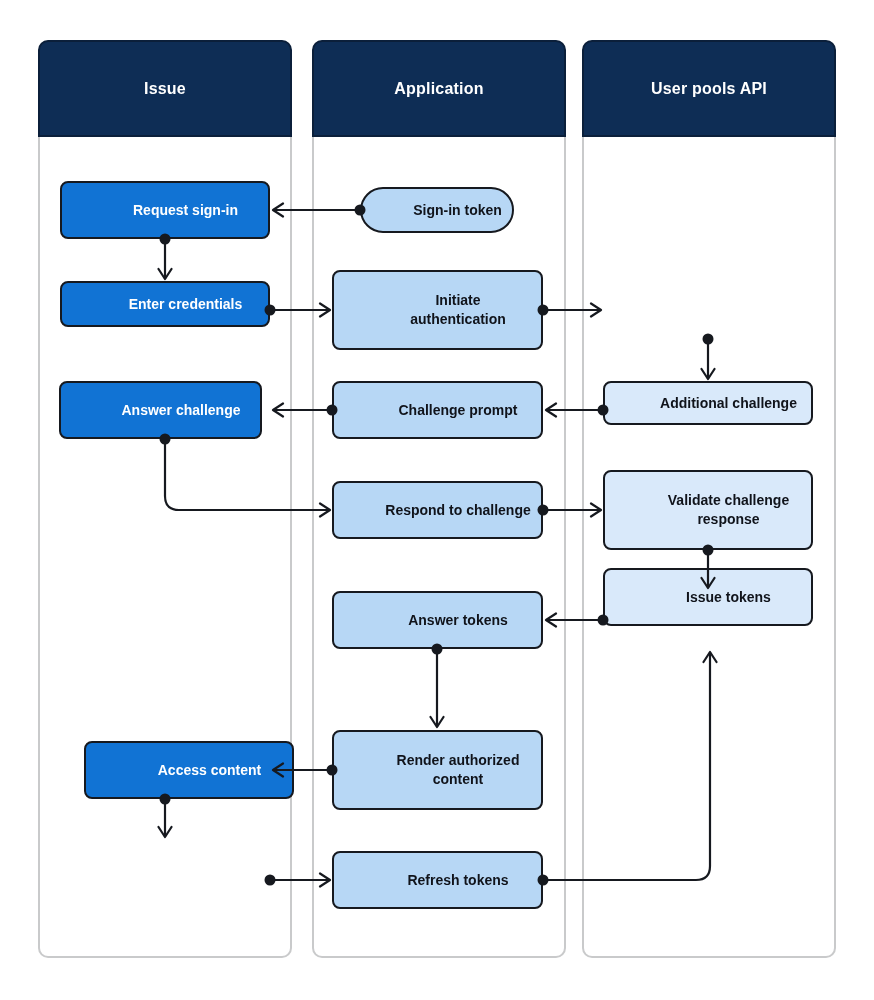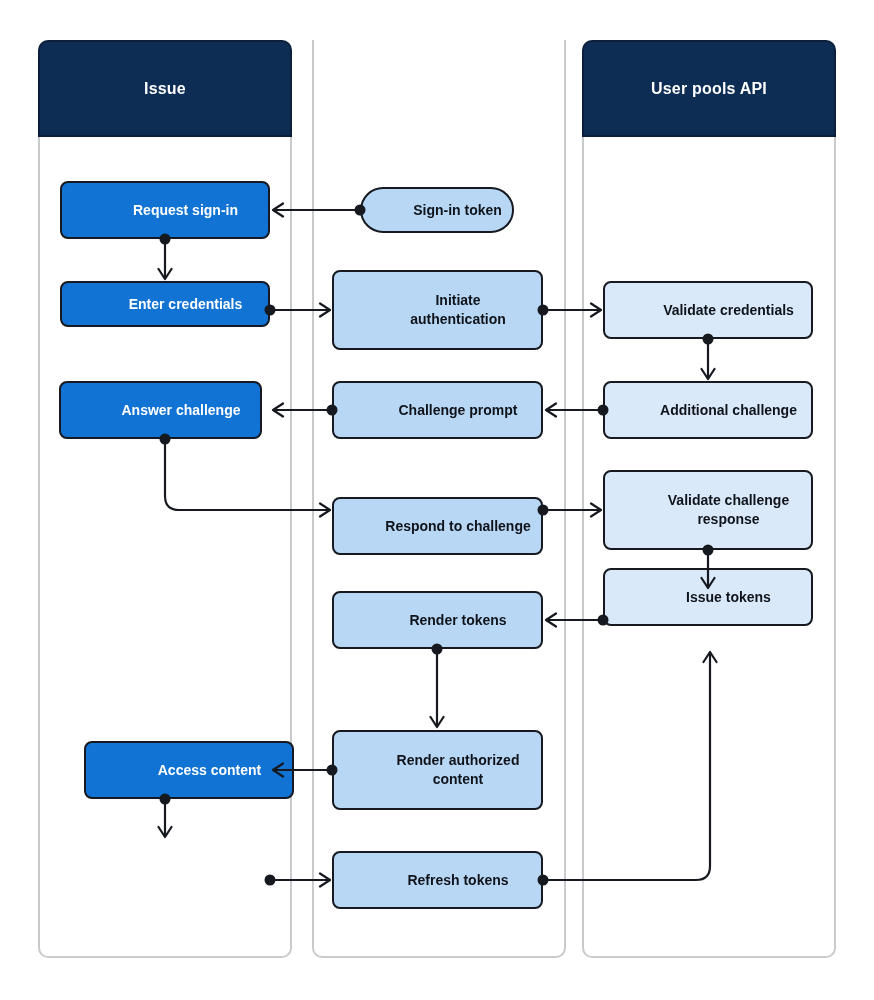--- a/index.html
+++ b/index.html
@@ -43,20 +43,23 @@
 
 <div class="canvas">
 
   <div class="lane" style="left:38px;width:254px;">
     <div class="lane-header">
       <span>Issue</span>
     </div>
     <div class="lane-body"></div>
   </div>
   <div class="lane" style="left:312px;width:254px;">
+    <div class="lane-header">
+      <span>Application</span>
+    </div>
     <div class="lane-body"></div>
   </div>
   <div class="lane" style="left:582px;width:254px;">
     <div class="lane-header">
       <span>User pools API</span>
     </div>
     <div class="lane-body"></div>
   </div>
 
   <div class="node primary" style="left:60px;top:181px;width:210px;height:58px;">
@@ -74,37 +77,34 @@
 
   <div class="node app pill" style="left:360px;top:187px;width:154px;height:46px;">
     <span>Sign-in token</span>
     </div>
   <div class="node app w120" style="left:332px;top:270px;width:211px;height:80px;">
     <span>Initiate authentication</span>
     </div>
   <div class="node app" style="left:332px;top:381px;width:211px;height:58px;">
     <span>Challenge prompt</span>
     </div>
-  <div class="node app" style="left:332px;top:481px;width:211px;height:58px;margin-top:16px;">
+  <div class="node app" style="left:332px;top:481px;width:211px;height:58px;">
     <span>Respond to challenge</span>
     </div>
   <div class="node app" style="left:332px;top:591px;width:211px;height:58px;">
-    <span>Render tokens</span>
+    <span>Answer tokens</span>
     </div>
   <div class="node app w150" style="left:332px;top:730px;width:211px;height:80px;">
     <span>Render authorized content</span>
     </div>
   <div class="node app" style="left:332px;top:851px;width:211px;height:58px;">
     <span>Refresh tokens</span>
     </div>
 
-  <div class="node api" style="left:603px;top:281px;width:210px;height:58px;">
-    <span>Validate credentials</span>
-    </div>
-  <div class="node api" style="left:603px;top:381px;width:210px;height:58px;">
+  <div class="node api" style="left:603px;top:381px;width:210px;height:44px;">
     <span>Additional challenge</span>
     </div>
   <div class="node api w150" style="left:603px;top:470px;width:210px;height:80px;">
     <span>Validate challenge response</span>
     </div>
   <div class="node api" style="left:603px;top:568px;width:210px;height:58px;">
     <span>Issue tokens</span>
     </div>
 
   <svg class="arrows" width="874" height="1000" viewBox="0 0 874 1000">

